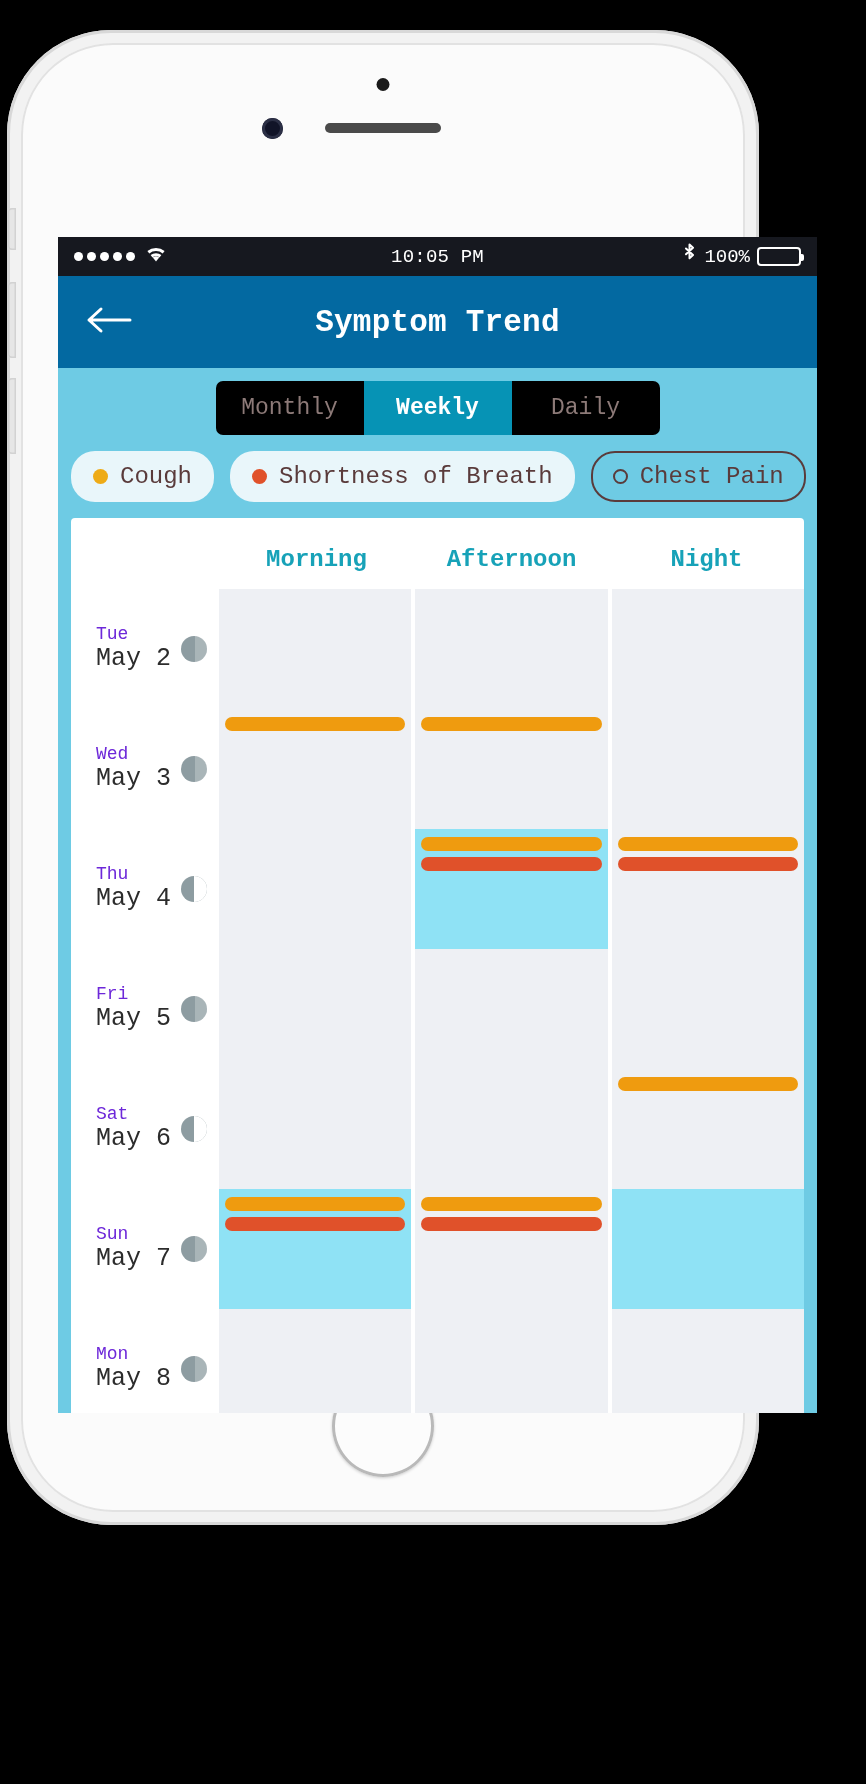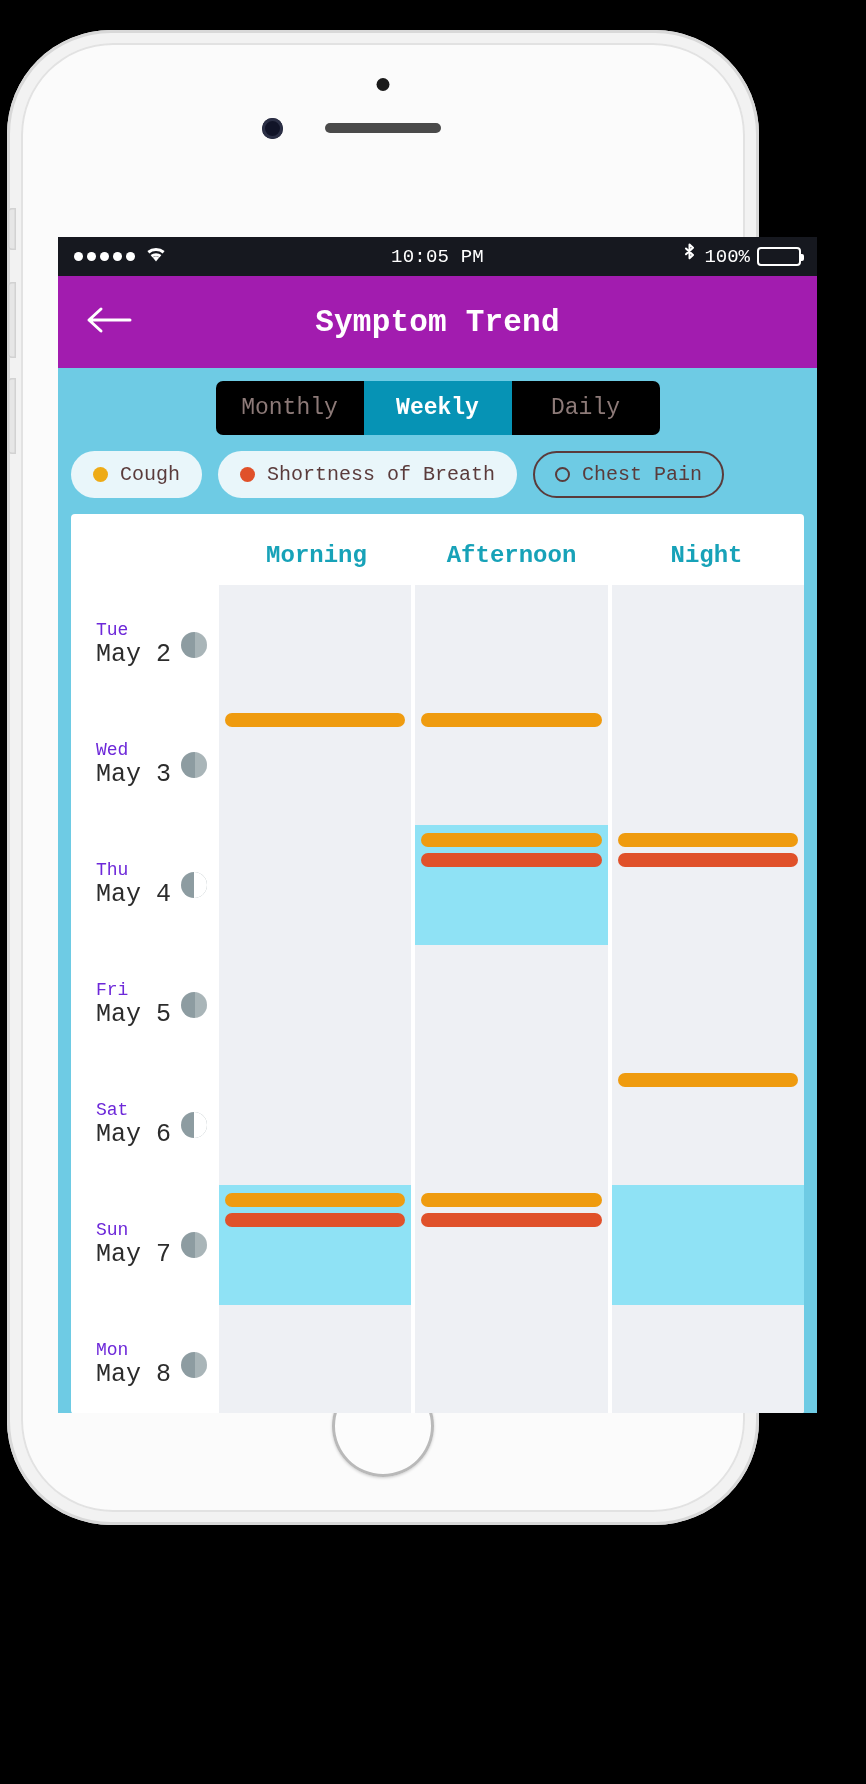--- a/index.html
+++ b/index.html
@@ -103,21 +103,21 @@
   }
   #battery-shell::after {
     content: ""; position: absolute; right: -5px; top: 5px;
     width: 3px; height: 7px; background: #fff; border-radius: 0 2px 2px 0;
   }
   #battery-fill { height: 100%; background: #fff; border-radius: 1px; }
 
   
   #nav-bar {
     height: 92px;
-    background: #a21caf;
+    background: #0369a1;
     display: flex; align-items: center;
     position: relative;
   }
   #back-button {
     position: absolute; left: 24px;
     width: 54px; height: 54px;
     display: flex; align-items: center; justify-content: center;
     cursor: pointer;
   }
   #nav-title {
@@ -152,21 +152,21 @@
   #chip-row {
     display: flex; align-items: center;
     gap: 16px;
     padding: 16px 13px 0;
   }
   .chip {
     display: flex; align-items: center; gap: 12px;
     background: #e9f6fa;
     border-radius: 24px;
     padding: 12px 22px;
-    font-size: 20px;
+    font-size: 24px;
     color: #5a3b3b;
     cursor: pointer;
     white-space: nowrap;
   }
   .chip.unselected {
     background: transparent;
     border: 2px solid #5a3b3b;
     padding: 10px 20px;
   }
   .chip-dot { width: 15px; height: 15px; border-radius: 50%; flex: none; }

